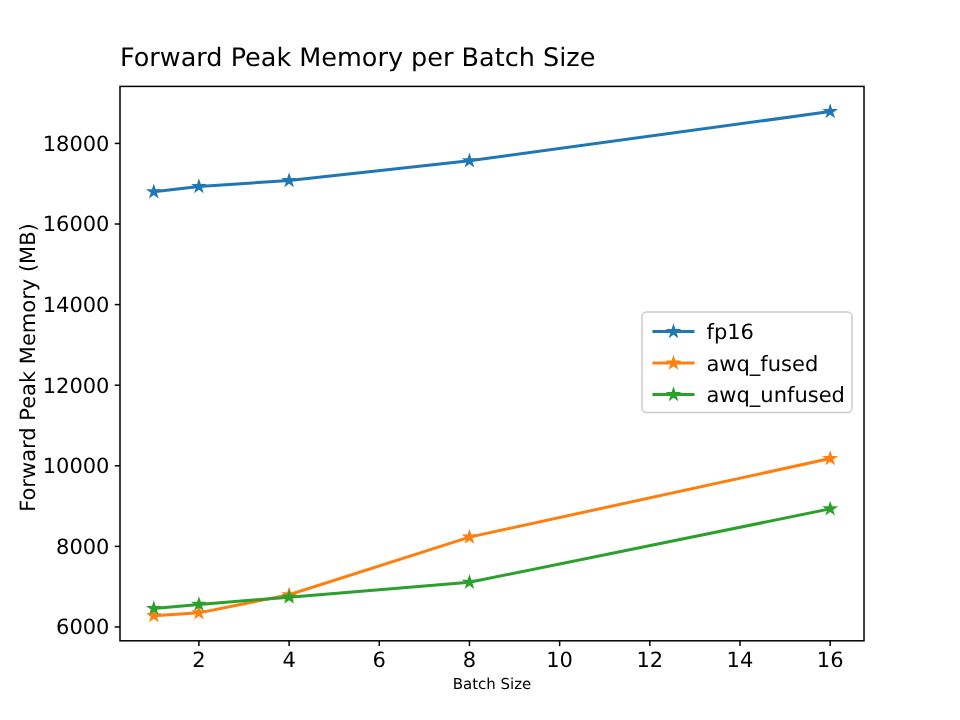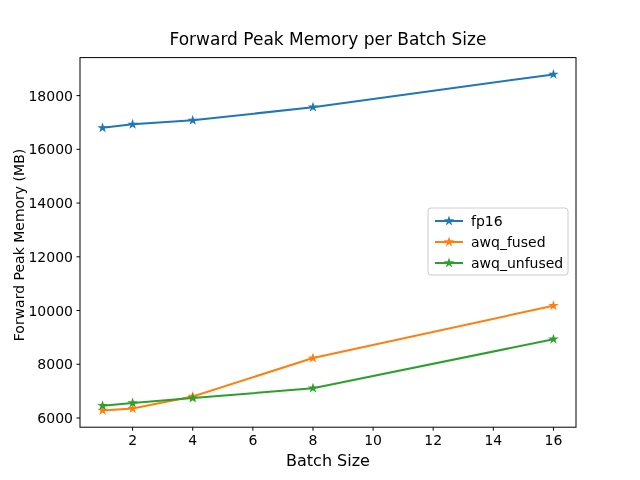--- a/index.html
+++ b/index.html
@@ -15,31 +15,30 @@
   svg text {
     font-family: "DejaVu Sans", sans-serif;
     font-size: 14px;
     fill: #000000;
   }
   .chart-title {
     position: absolute;
     left: 80px;
     width: 496px;
     top: 29px;
-    text-align: center;
     font-size: 17px;
     color: #000000;
   }
   .xlabel {
     position: absolute;
     left: 80px;
     width: 496px;
     top: 451px;
     text-align: center;
-    font-size: 16px;
+    font-size: 10px;
     color: #000000;
   }
   .ylabel {
     position: absolute;
     left: 19px;
     top: 245px;
     transform: translate(-50%, -50%) rotate(-90deg);
     white-space: nowrap;
     font-size: 14px;
     color: #000000;

